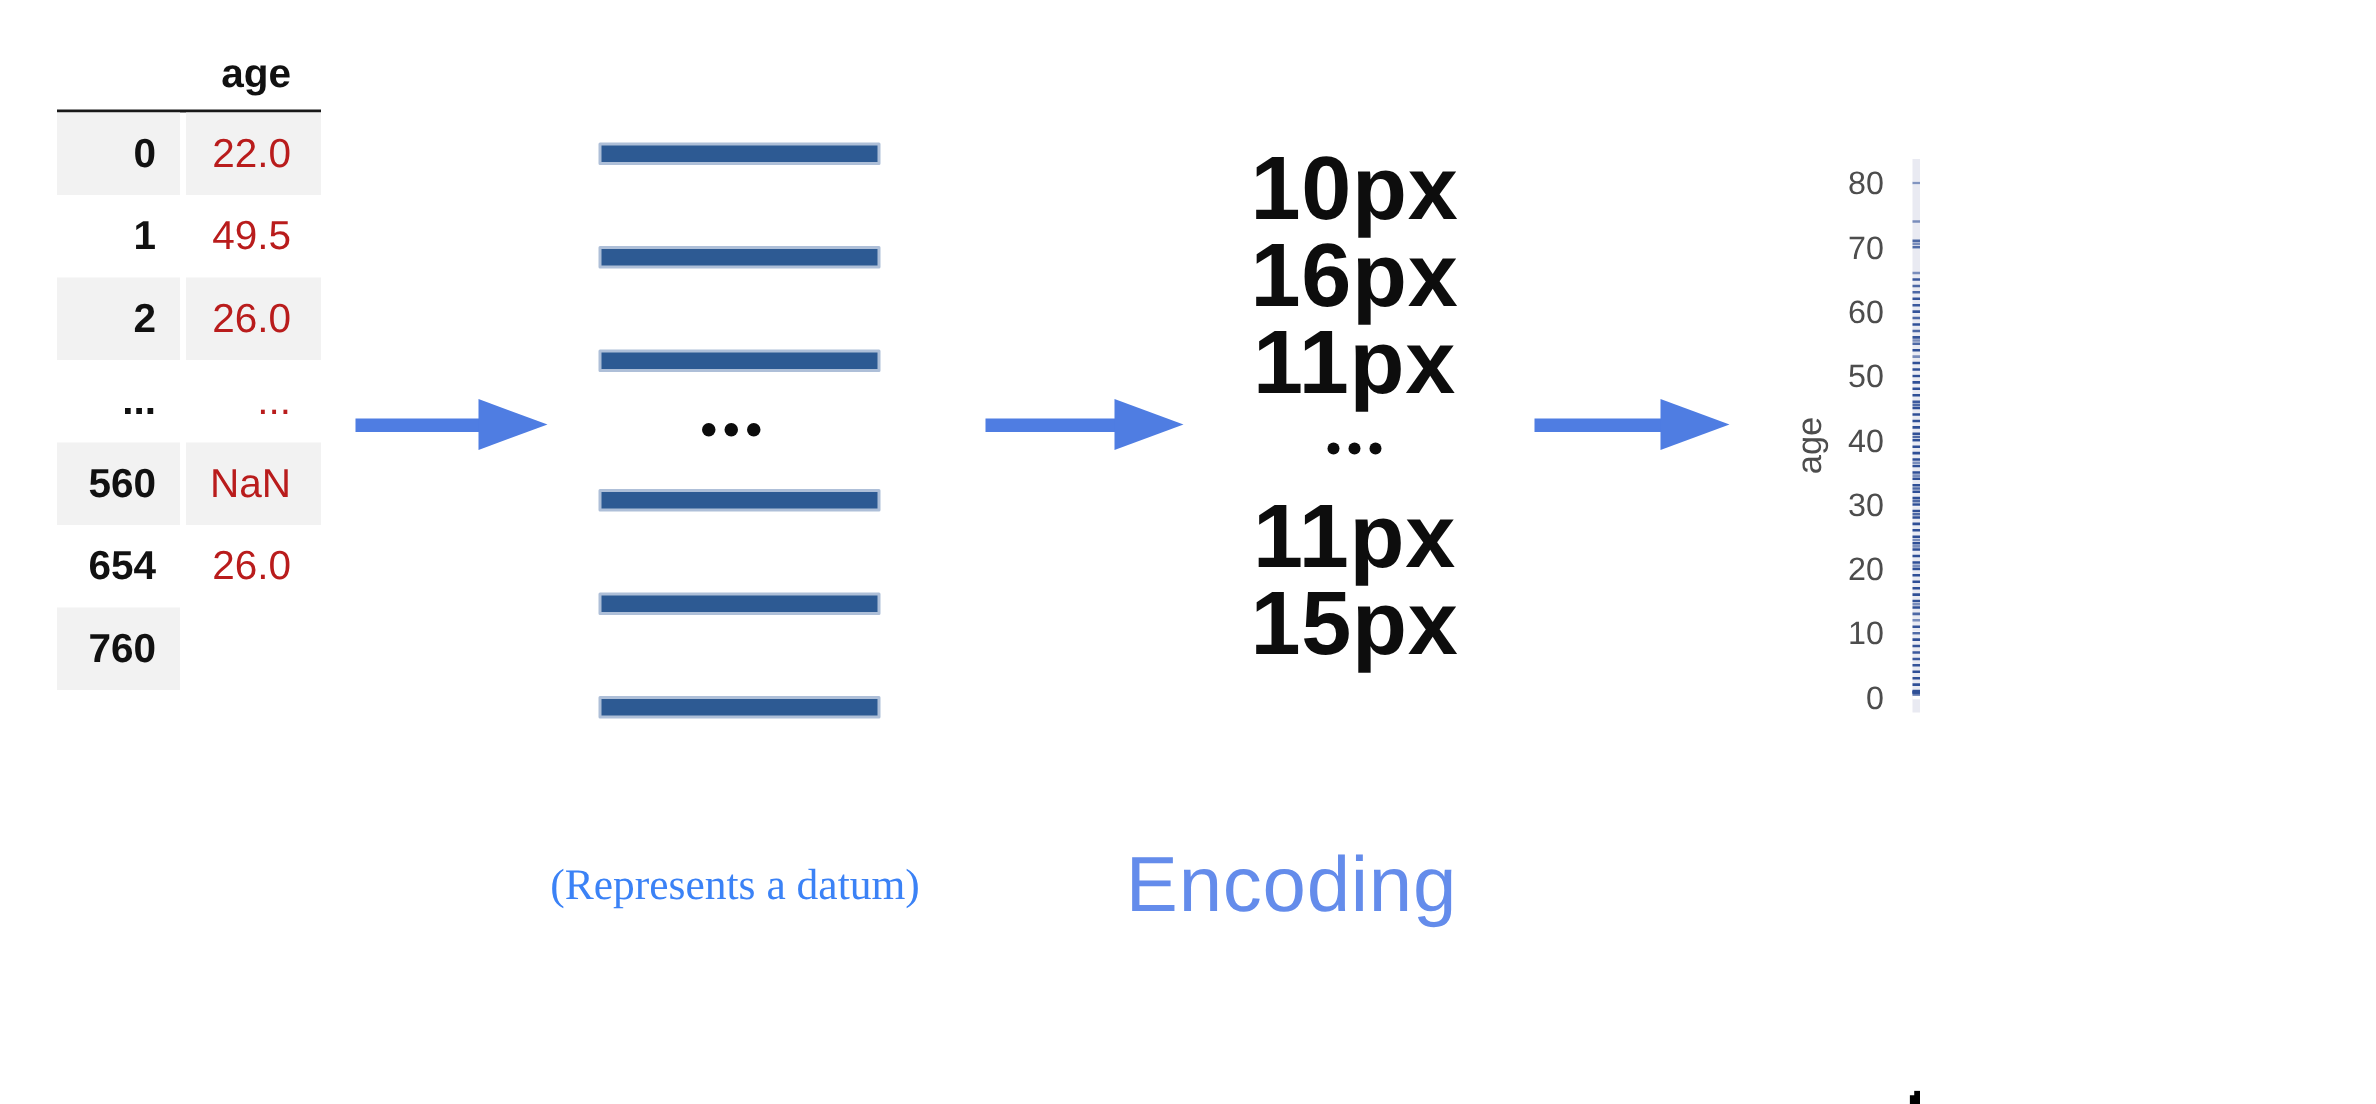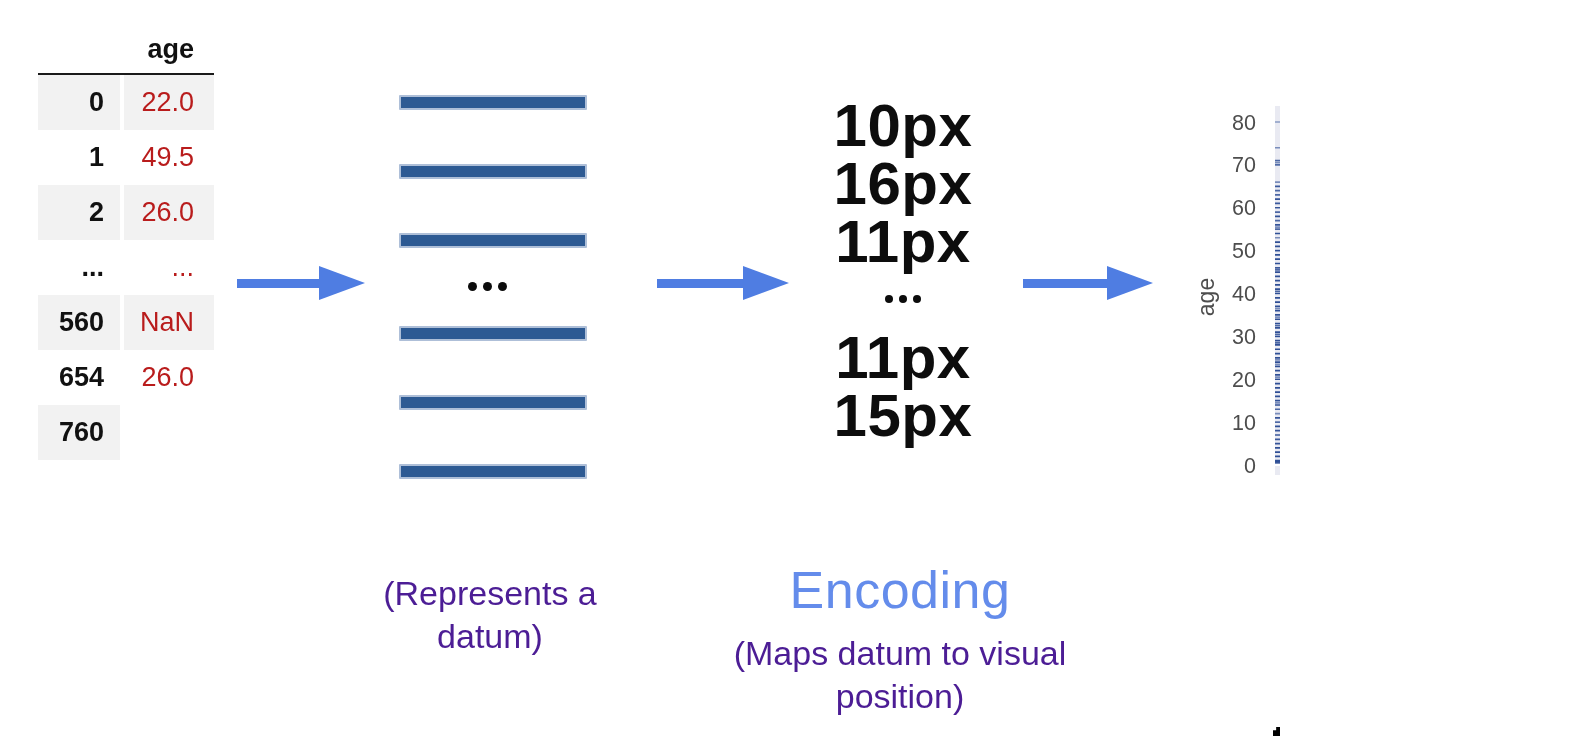--- a/index.html
+++ b/index.html
@@ -28,21 +28,21 @@
 
   
   .enc-col{position:absolute;left:773px;top:96px;width:260px;display:flex;flex-direction:column;}
   .enc-item{height:58px;display:flex;align-items:center;justify-content:center;font-size:60px;font-weight:700;color:#0d0d0d;letter-spacing:0.5px;}
   .enc-item .edots{display:flex;gap:6px;}
   .enc-item .edots .dot{width:8px;height:8px;border-radius:50%;background:#0c0c0c;}
 
   
   .caption{position:absolute;text-align:center;}
   .cap-title{font-size:52px;font-weight:300;color:#648ceb;letter-spacing:0.5px;}
-  .cap-sub{margin-top:12px;font-size:34px;font-weight:300;color:#4c1d95;line-height:1.25;}
+  .cap-sub{margin-top:12px;font-size:29px;font-weight:300;color:#3b82f6;line-height:1.25;font-family:Liberation Serif, serif;}
 
   
   .chart{position:absolute;left:1190px;top:100px;width:310px;height:380px;}
 
   
   .corner-frag{position:absolute;right:0;bottom:0;width:7px;height:9px;background:#000;
     clip-path:polygon(0 35%,45% 35%,45% 0,100% 0,100% 100%,0 100%);}
 </style>
 </head>
 <body>
@@ -131,23 +131,22 @@
           <div class="dot"></div>
         </div>
       </div>
       <div class="enc-item">11px</div>
       <div class="enc-item">15px</div>
     </div>
 
   <div class="caption" style="left:360px;top:560px;width:260px;">
     <div class="cap-sub">(Represents a datum)</div>
   </div>
-  <div class="caption" style="left:720px;top:560px;width:360px;">
+  <div class="caption" style="left:681px;top:560px;width:360px;">
     <div class="cap-title">Encoding</div>
-    <div class="cap-sub">(Maps datum to visual position)</div>
   </div>
 
   <div class="chart" id="chart"><svg width="310" height="380">
         <rect x="85" y="6" width="217" height="369" fill="#e9eaf2"></rect>
         <line x1="85" x2="302" y1="365" y2="365" stroke="#ffffff" stroke-width="2.2"></line>
         <text x="66" y="372.5" text-anchor="end" font-size="21.5" fill="#4d4d4d">0</text>
         <line x1="85" x2="302" y1="322.125" y2="322.125" stroke="#ffffff" stroke-width="2.2"></line>
         <text x="66" y="329.625" text-anchor="end" font-size="21.5" fill="#4d4d4d">10</text>
         <line x1="85" x2="302" y1="279.25" y2="279.25" stroke="#ffffff" stroke-width="2.2"></line>
         <text x="66" y="286.75" text-anchor="end" font-size="21.5" fill="#4d4d4d">20</text>

